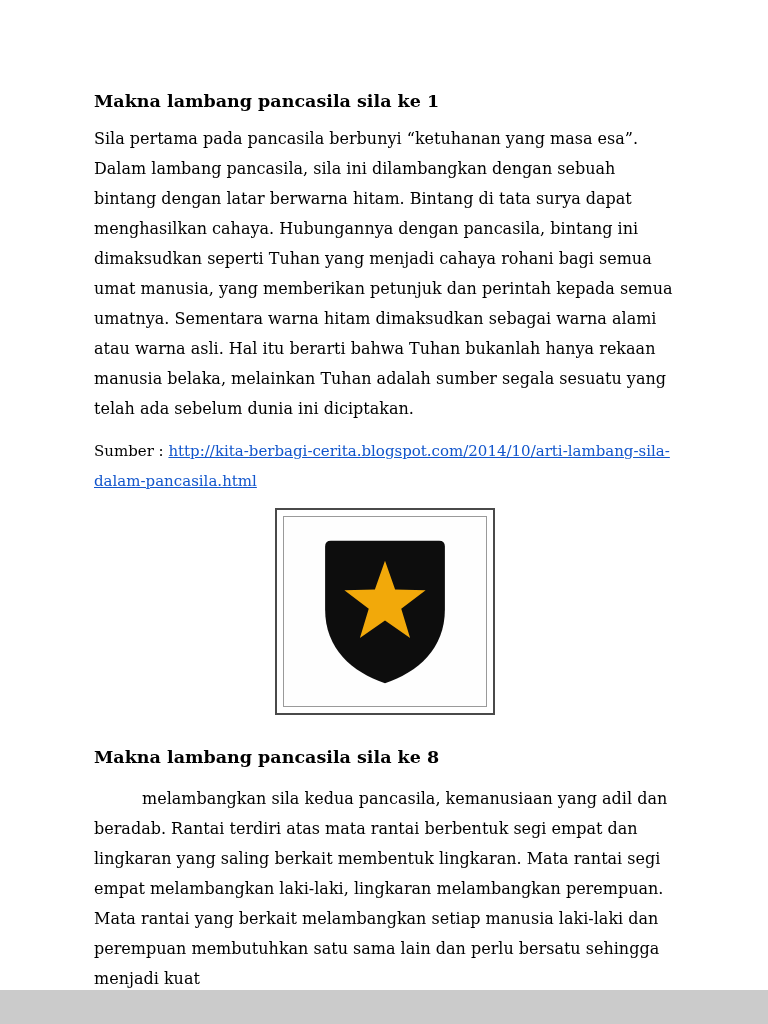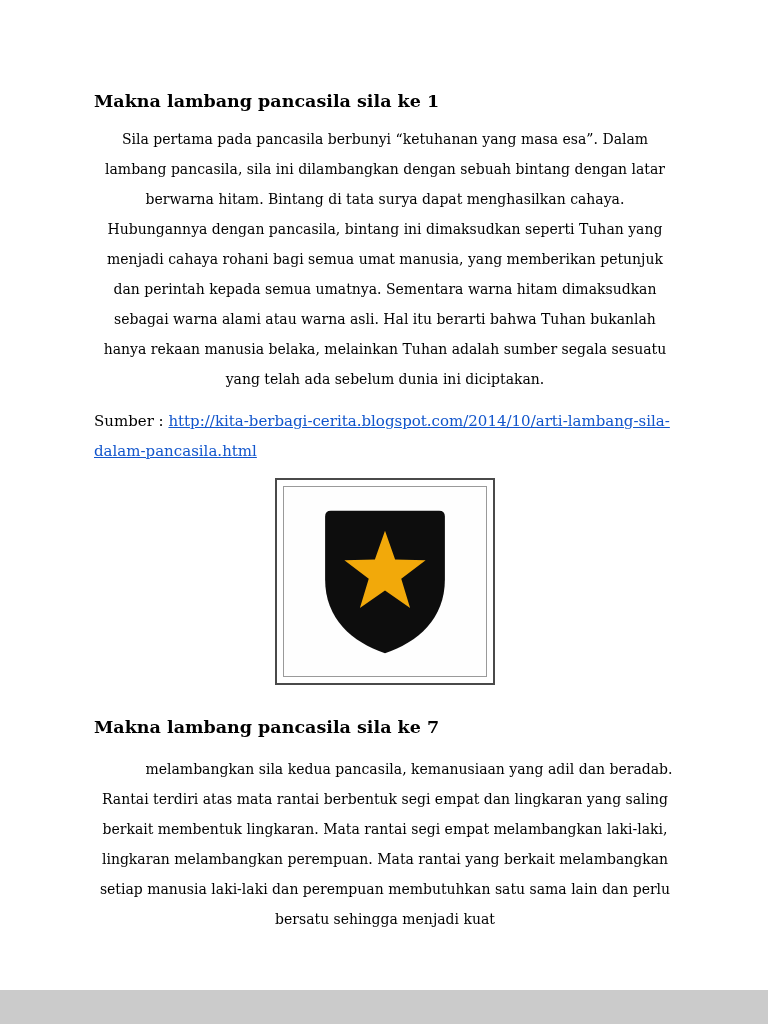--- a/index.html
+++ b/index.html
@@ -24,24 +24,24 @@
   }
   .doc-heading {
     font-size: 17.5px;
     font-weight: 700;
     line-height: 30px;
     margin: 0;
   }
   .heading-1 { margin-top: 86px; }
   .heading-2 { margin-top: 27px; }
   .doc-para {
-    font-size: 14px;
+    font-size: 16px;
     line-height: 30px;
     margin: 8px 0 0 0;
-    text-align: center;
+    text-align: left;
   }
   .source-para {
     font-size: 15px;
     line-height: 30px;
     margin: 12px 0 0 0;
   }
   .source-para a {
     color: var(--link-color, #1155CC);
     text-decoration: underline;
     word-break: break-all;
@@ -94,20 +94,20 @@
 
     <div class="figure-wrap">
       <div class="figure-inner">
         <svg width="146" height="154" viewBox="0 0 100 108" xmlns="http://www.w3.org/2000/svg">
           <path d="M12,4 H88 Q92,4 92,8 V52 C92,80 73,96 50,104 C27,96 8,80 8,52 V8 Q8,4 12,4 Z" fill="#0d0d0d"></path>
           <polygon points="50,18 57.1,38.3 78.5,38.7 61.4,51.7 67.6,72.3 50,60 32.4,72.3 38.6,51.7 21.5,38.7 42.9,38.3" fill="#F2A90A"></polygon>
         </svg>
       </div>
     </div>
 
-    <h2 class="doc-heading heading-2">Makna lambang pancasila sila ke 7</h2>
+    <h2 class="doc-heading heading-2">Makna lambang pancasila sila ke 8</h2>
 
     <p class="doc-para indent-first">melambangkan sila kedua pancasila, kemanusiaan yang adil dan beradab. Rantai terdiri atas mata rantai berbentuk segi empat dan lingkaran yang saling berkait  membentuk lingkaran. Mata rantai segi empat melambangkan laki-laki, lingkaran melambangkan perempuan. Mata rantai yang berkait melambangkan setiap manusia laki-laki dan perempuan membutuhkan satu sama lain dan perlu bersatu sehingga menjadi kuat</p>
 
   </div>
 
   <div class="bottom-strip" style="background: rgb(203, 203, 203);"></div>
 </div>
 
 </body></html>

